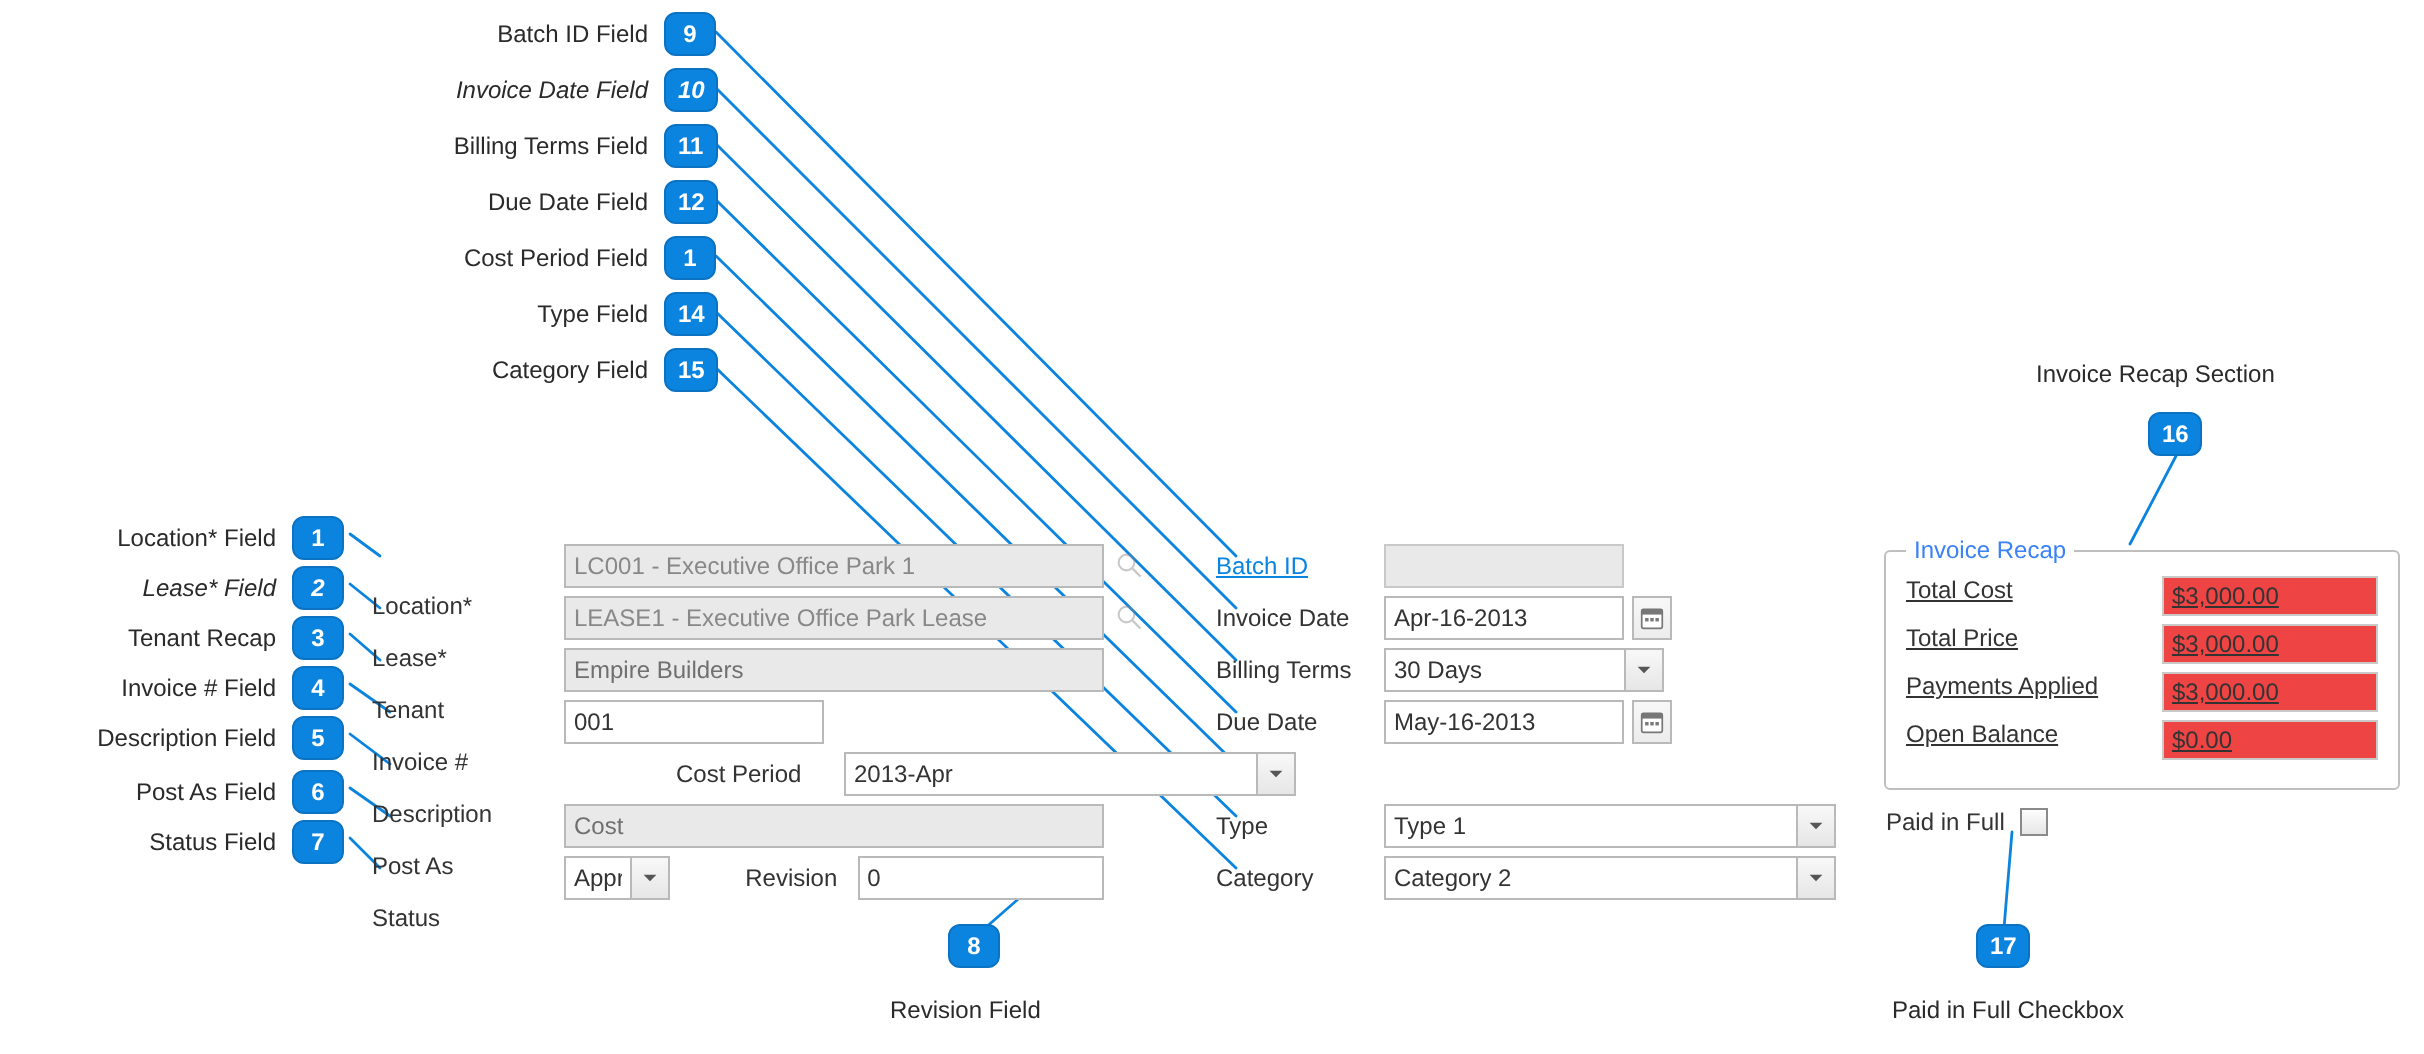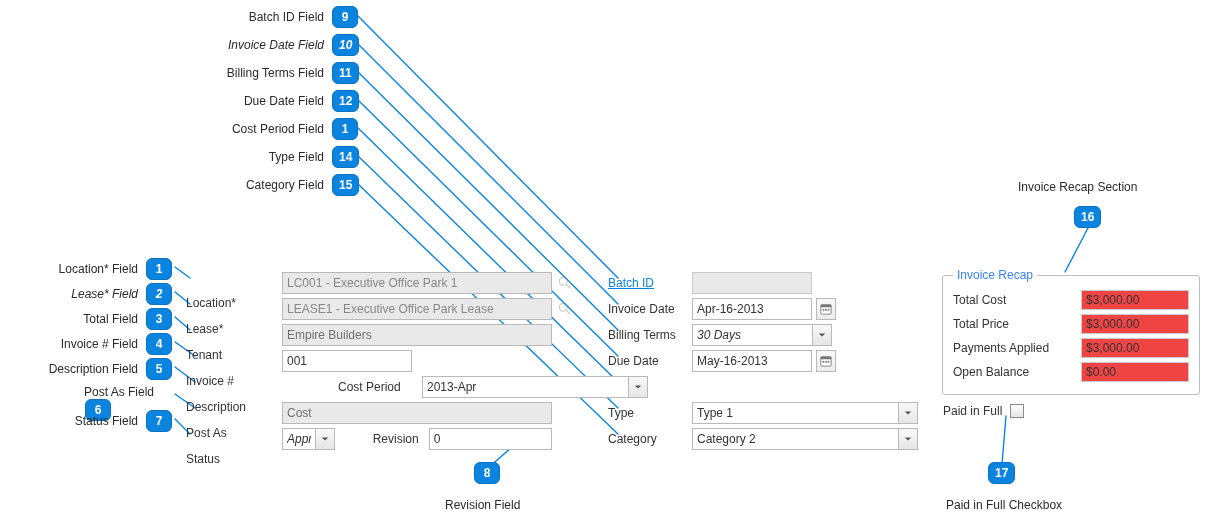--- a/index.html
+++ b/index.html
@@ -88,21 +88,21 @@
   .readonly.short { color:#888; }
   .lookup-icon {
     position:absolute;
     right: -20px;
     top: 4px;
     width: 14px; height:14px;
     opacity: .45;
   }
   .status-group { display:flex; align-items:center; gap:10px; }
   .dd { width: 122px; display:flex; }
-  .dd input { flex:1; border-right:0;font-style:italic; }
+  .dd input { flex:1; border-right:0; }
   .dd .caret {
     width: 20px; height:22px;
     border:1px solid #b9b9b9;
     background: linear-gradient(#f8f8f8,#e6e6e6);
     display:flex;align-items:center;justify-content:center;
   }
   .caret svg { width:8px;height:8px;fill:#555; }
   .rev-label { color:#333; white-space:nowrap; }
   .rev-input { width: 36px; height:22px; border:1px solid #b9b9b9; padding:2px 4px; font-size:12px; }
   .date-group{display:flex;align-items:center;gap:4px;}
@@ -117,21 +117,21 @@
   fieldset.recap {
     position:absolute;
     top: 268px;
     left: 940px;
     width: 258px;
     border:1px solid #bfbfbf;
     border-radius:3px;
     padding: 6px 10px 10px 10px;
   }
   fieldset.recap legend{ color:#3b82f6; font-size:12px; padding:0 4px; }
-  .recap-row{ display:flex; align-items:center; height:24px; }
+  .recap-row{ display:flex; height:24px;text-decoration:underline; }
   .recap-row .rl{ width:128px; color:#333; }
   .recap-row .rv{ flex:1; display:flex; align-items:center; height:20px; border:1px solid #c9c9c9; background:#ef4444; padding:0 4px; color:#333; }
   .paid-row{position:absolute; top:404px; left:943px; display:flex; align-items:center; gap:8px;}
   .paid-row .cb{ width:14px;height:14px;border:1px solid #8a8a8a;background:linear-gradient(#fdfdfd,#e6e6e6); }
 </style>
 </head>
 <body>
 
 <svg class="leader">
 
@@ -160,32 +160,32 @@
 
 <div class="callout left" style="top:258px; left:18px; width:160px;">
   <span class="lbl" style="width:120px">Location* Field</span>
   <span class="badge">1</span>
 </div>
 <div class="callout left" style="top:283px; left:18px; width:160px;font-style:italic;">
   <span class="lbl" style="width:120px">Lease* Field</span>
   <span class="badge">2</span>
 </div>
 <div class="callout left" style="top:308px; left:18px; width:160px;">
-  <span class="lbl" style="width:120px">Total Field</span>
+  <span class="lbl" style="width:120px">Tenant Recap</span>
   <span class="badge">3</span>
 </div>
 <div class="callout left" style="top:333px; left:18px; width:160px;">
   <span class="lbl" style="width:120px">Invoice # Field</span>
   <span class="badge">4</span>
 </div>
 <div class="callout left" style="top:358px; left:-2px; width:180px;">
   <span class="lbl" style="width:140px">Description Field</span>
   <span class="badge">5</span>
 </div>
-<div class="callout left" style="top:385px; left:18px; width:160px;flex-direction:column;">
+<div class="callout left" style="top:385px; left:18px; width:160px;">
   <span class="lbl" style="width:120px">Post As Field</span>
   <span class="badge">6</span>
 </div>
 <div class="callout left" style="top:410px; left:18px; width:160px;">
   <span class="lbl" style="width:120px">Status Field</span>
   <span class="badge">7</span>
 </div>
 
 <div class="callout left" style="top:6px; left:200px; width:160px;">
   <span class="lbl" style="width:124px">Batch ID Field</span>

